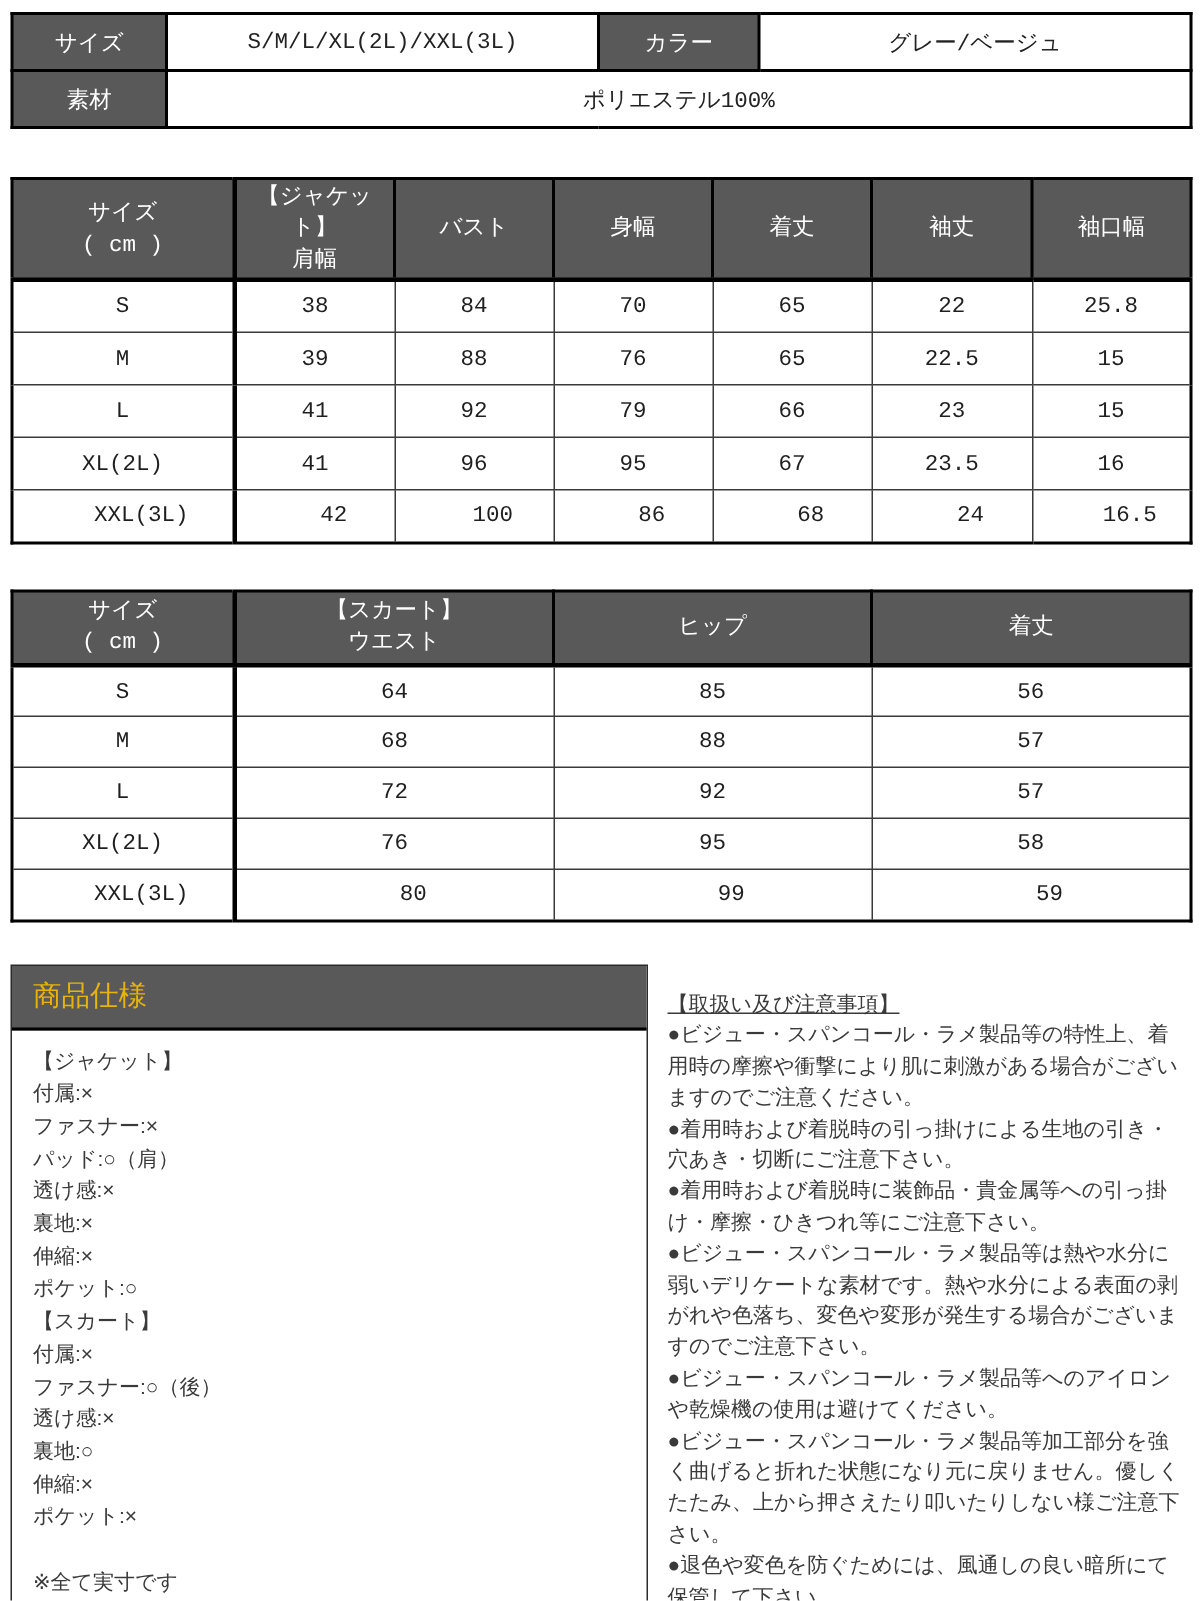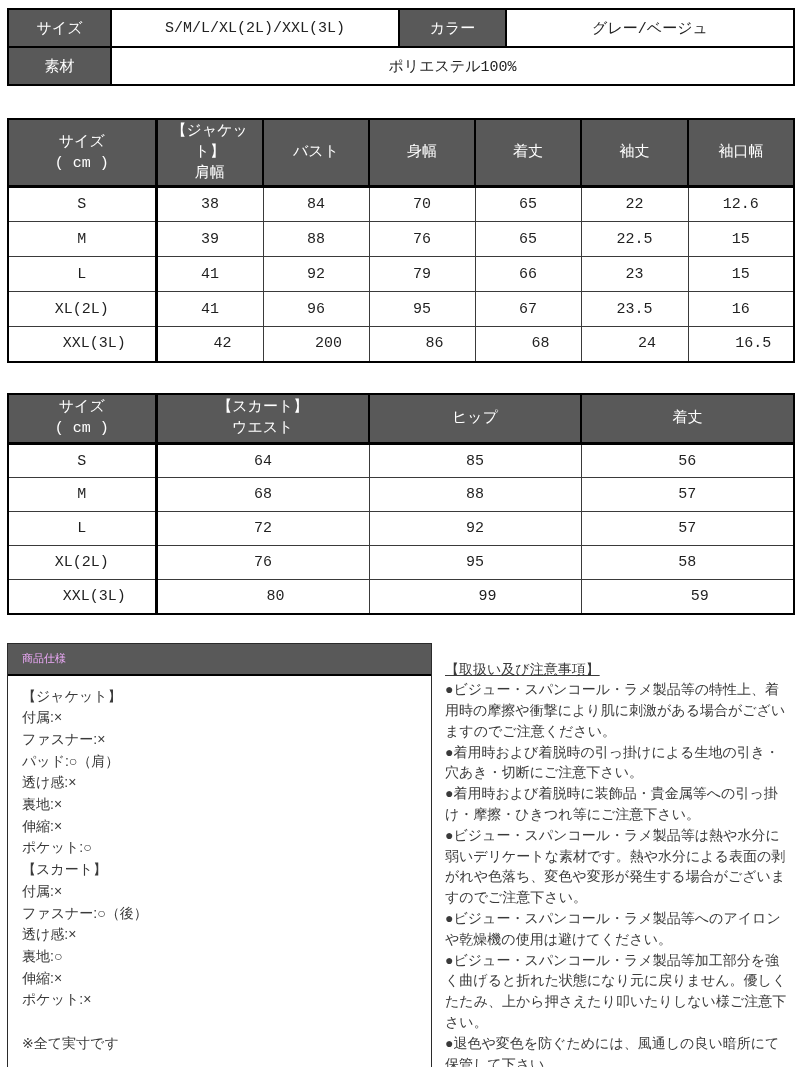--- a/index.html
+++ b/index.html
@@ -63,22 +63,22 @@
   
   .bottom { display: flex; align-items: flex-start; width: 786px; }
   .spec-box {
     width: 425px;
     border: 1.5px solid #2b2b2b;
     background: #ffffff;
     flex: none;
   }
   .spec-header {
     background: #595959;
-    color: #f0abfc;
-    font-size: 11px;
+    color: #eab308;
+    font-size: 19px;
     padding: 7px 14px 8px 14px;
     border-bottom: 2px solid #000000;
   }
   .spec-content {
     padding: 10px 14px 18px 14px;
     font-size: 14px;
     line-height: 21.7px;
     color: #3a3a3a;
   }
   .spec-footnote { margin-top: 22px; }
@@ -144,21 +144,21 @@
     </tr>
   </thead>
   <tbody>
     <tr>
       <td class="col-size">S</td>
       <td>38</td>
       <td>84</td>
       <td>70</td>
       <td>65</td>
       <td>22</td>
-      <td>12.6</td>
+      <td>25.8</td>
     </tr>
     <tr>
       <td class="col-size">M</td>
       <td>39</td>
       <td>88</td>
       <td>76</td>
       <td>65</td>
       <td>22.5</td>
       <td>15</td>
     </tr>
@@ -176,21 +176,21 @@
       <td>41</td>
       <td>96</td>
       <td>95</td>
       <td>67</td>
       <td>23.5</td>
       <td>16</td>
     </tr>
     <tr>
       <td class="col-size">XXL(3L)</td>
       <td>42</td>
-      <td>200</td>
+      <td>100</td>
       <td>86</td>
       <td>68</td>
       <td>24</td>
       <td>16.5</td>
     </tr>
   </tbody>
 </table>
 
 <table class="size-table skirt-table">
   <colgroup>

